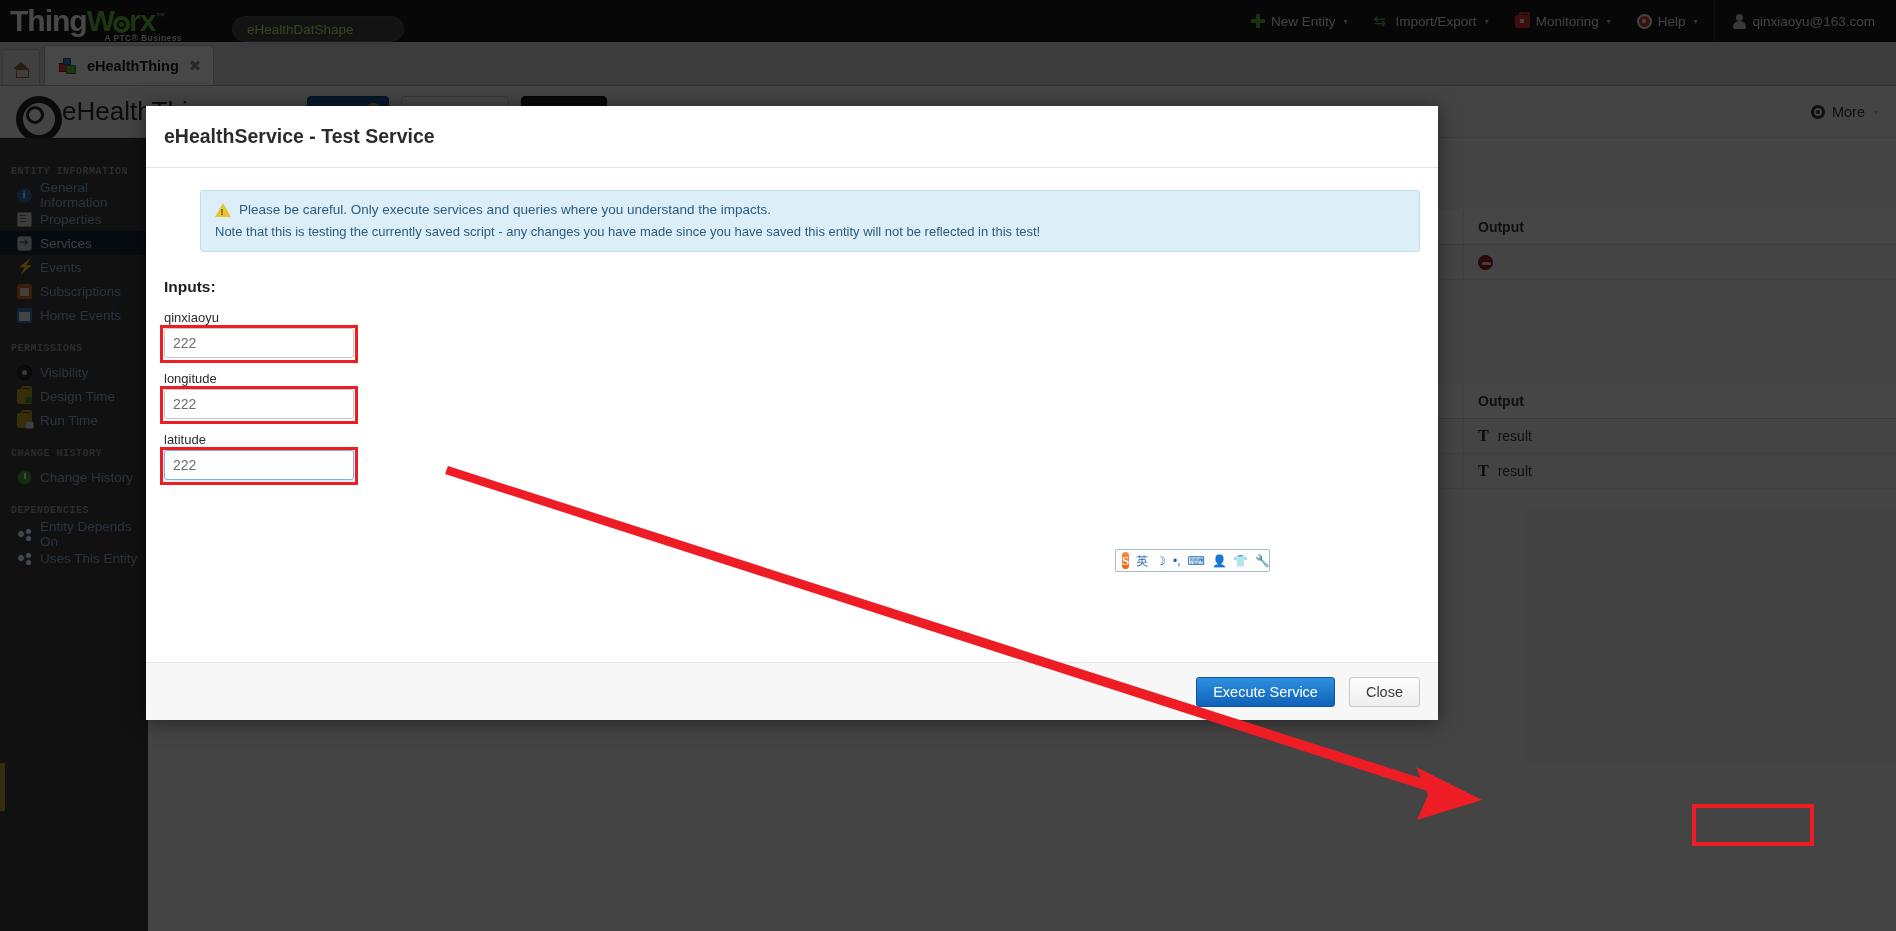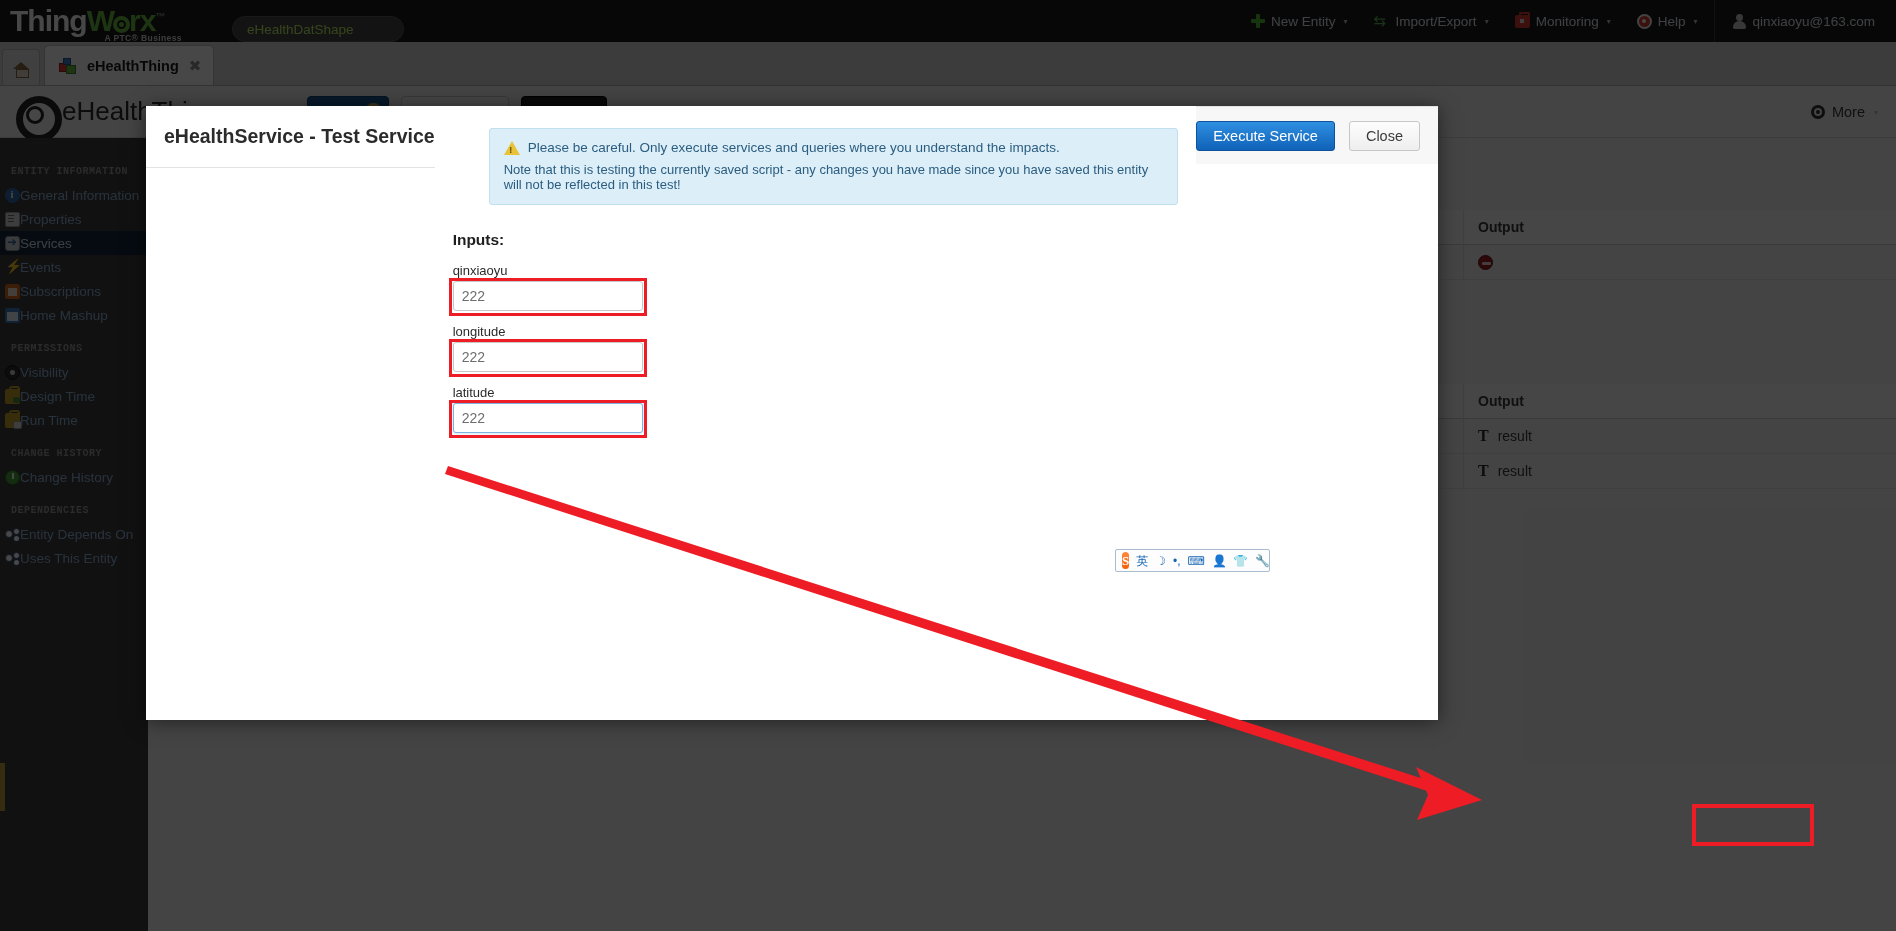--- a/index.html
+++ b/index.html
@@ -161,22 +161,22 @@
   .ic-gear-sm::after{content:"";position:absolute;left:2px;top:2px;width:4px;height:4px;border-radius:50%;background:#333;}
 
   
   .sidebar {
     position: absolute; left: 0; top: 138px; width: 148px; height: 793px;
     background: #3d3d3d; padding-top: 12px;
   }
   .side-group { color: #9a9a9a; font-size: 10px; font-weight: bold; letter-spacing: .5px;
                 padding: 16px 0 6px 11px; font-family: Liberation Mono, monospace; }
   .side-item {
-    display: flex; align-items: center; gap: 0; height: 24px;
-    padding-left: 5px; color: #8fb4d9; font-size: 13.5px; cursor: pointer;
+    display: flex; align-items: center; gap: 8px; height: 24px;
+    padding-left: 17px; color: #8fb4d9; font-size: 13.5px; cursor: pointer;
   }
   .side-item.active { background: #15293c; color: #cfe0ef; align-items: center; }
   .sic { width: 15px; height: 15px; flex: 0 0 15px; position: relative; border-radius: 2px; }
   .sic-info { border-radius:50%; background:#2f6bb0; }
   .sic-info::after{content:"i";position:absolute;left:5.5px;top:0px;color:#fff;font-size:11px;font-weight:bold;font-family:"Liberation Serif",serif;}
   .sic-prop { background:#d9d9d9; border:1px solid #9a9a9a; }
   .sic-prop::after{content:"";position:absolute;left:2px;top:2px;width:6px;height:9px;
     background:repeating-linear-gradient(#6d6d6d 0 1px,transparent 1px 3px);}
   .sic-serv { background:#cfd3d6; border:1px solid #8a8f93; border-radius:3px; }
   .sic-serv::after{content:"\279C";position:absolute;left:1px;top:-2px;color:#3a6ea5;font-size:12px;}
@@ -215,21 +215,21 @@
   
   .left-sliver { position:absolute; left:0; top:625px; width:5px; height:48px; background:#c3a33a; }
 
   
   .overlay { position: absolute; inset: 0; background: rgba(0,0,0,0.72); }
 
   
   .modal {
     position: absolute; left: 146px; top: 106px; width: 1292px; height: 614px;
     background: #fff; box-shadow: 0 2px 18px rgba(0,0,0,.5);
-    display: flex; flex-direction: row;
+    display: flex; flex-direction: column;
   }
   .modal-head { height: 62px; border-bottom: 1px solid #e3e3e3; display: flex; align-items: center; padding-left: 18px; }
   .modal-title { font-size: 19.5px; font-weight: bold; color: #2b2b2b; }
   .modal-body { flex: 1; padding: 22px 18px 0 18px; position: relative; overflow: hidden; }
   .modal-foot {
     height: 58px; background: #f7f7f7; border-top: 1px solid #e3e3e3;
     display: flex; align-items: center; justify-content: flex-end; padding-right: 18px; gap: 14px;
   }
   .alertbox {
     background: #dceef7; border: 1px solid #c2dfee; border-radius: 3px;
@@ -389,21 +389,21 @@
     <div class="side-item">
       <span class="sic sic-evt"></span>
       <span>Events</span>
       </div>
     <div class="side-item">
       <span class="sic sic-sub"></span>
       <span>Subscriptions</span>
       </div>
     <div class="side-item">
       <span class="sic sic-home"></span>
-      <span>Home Mashup</span>
+      <span>Home Events</span>
       </div>
 
     <div class="side-group">PERMISSIONS</div>
     <div class="side-item">
       <span class="sic sic-vis"></span>
       <span>Visibility</span>
       </div>
     <div class="side-item">
       <span class="sic sic-lock"></span>
       <span>Design Time</span>

